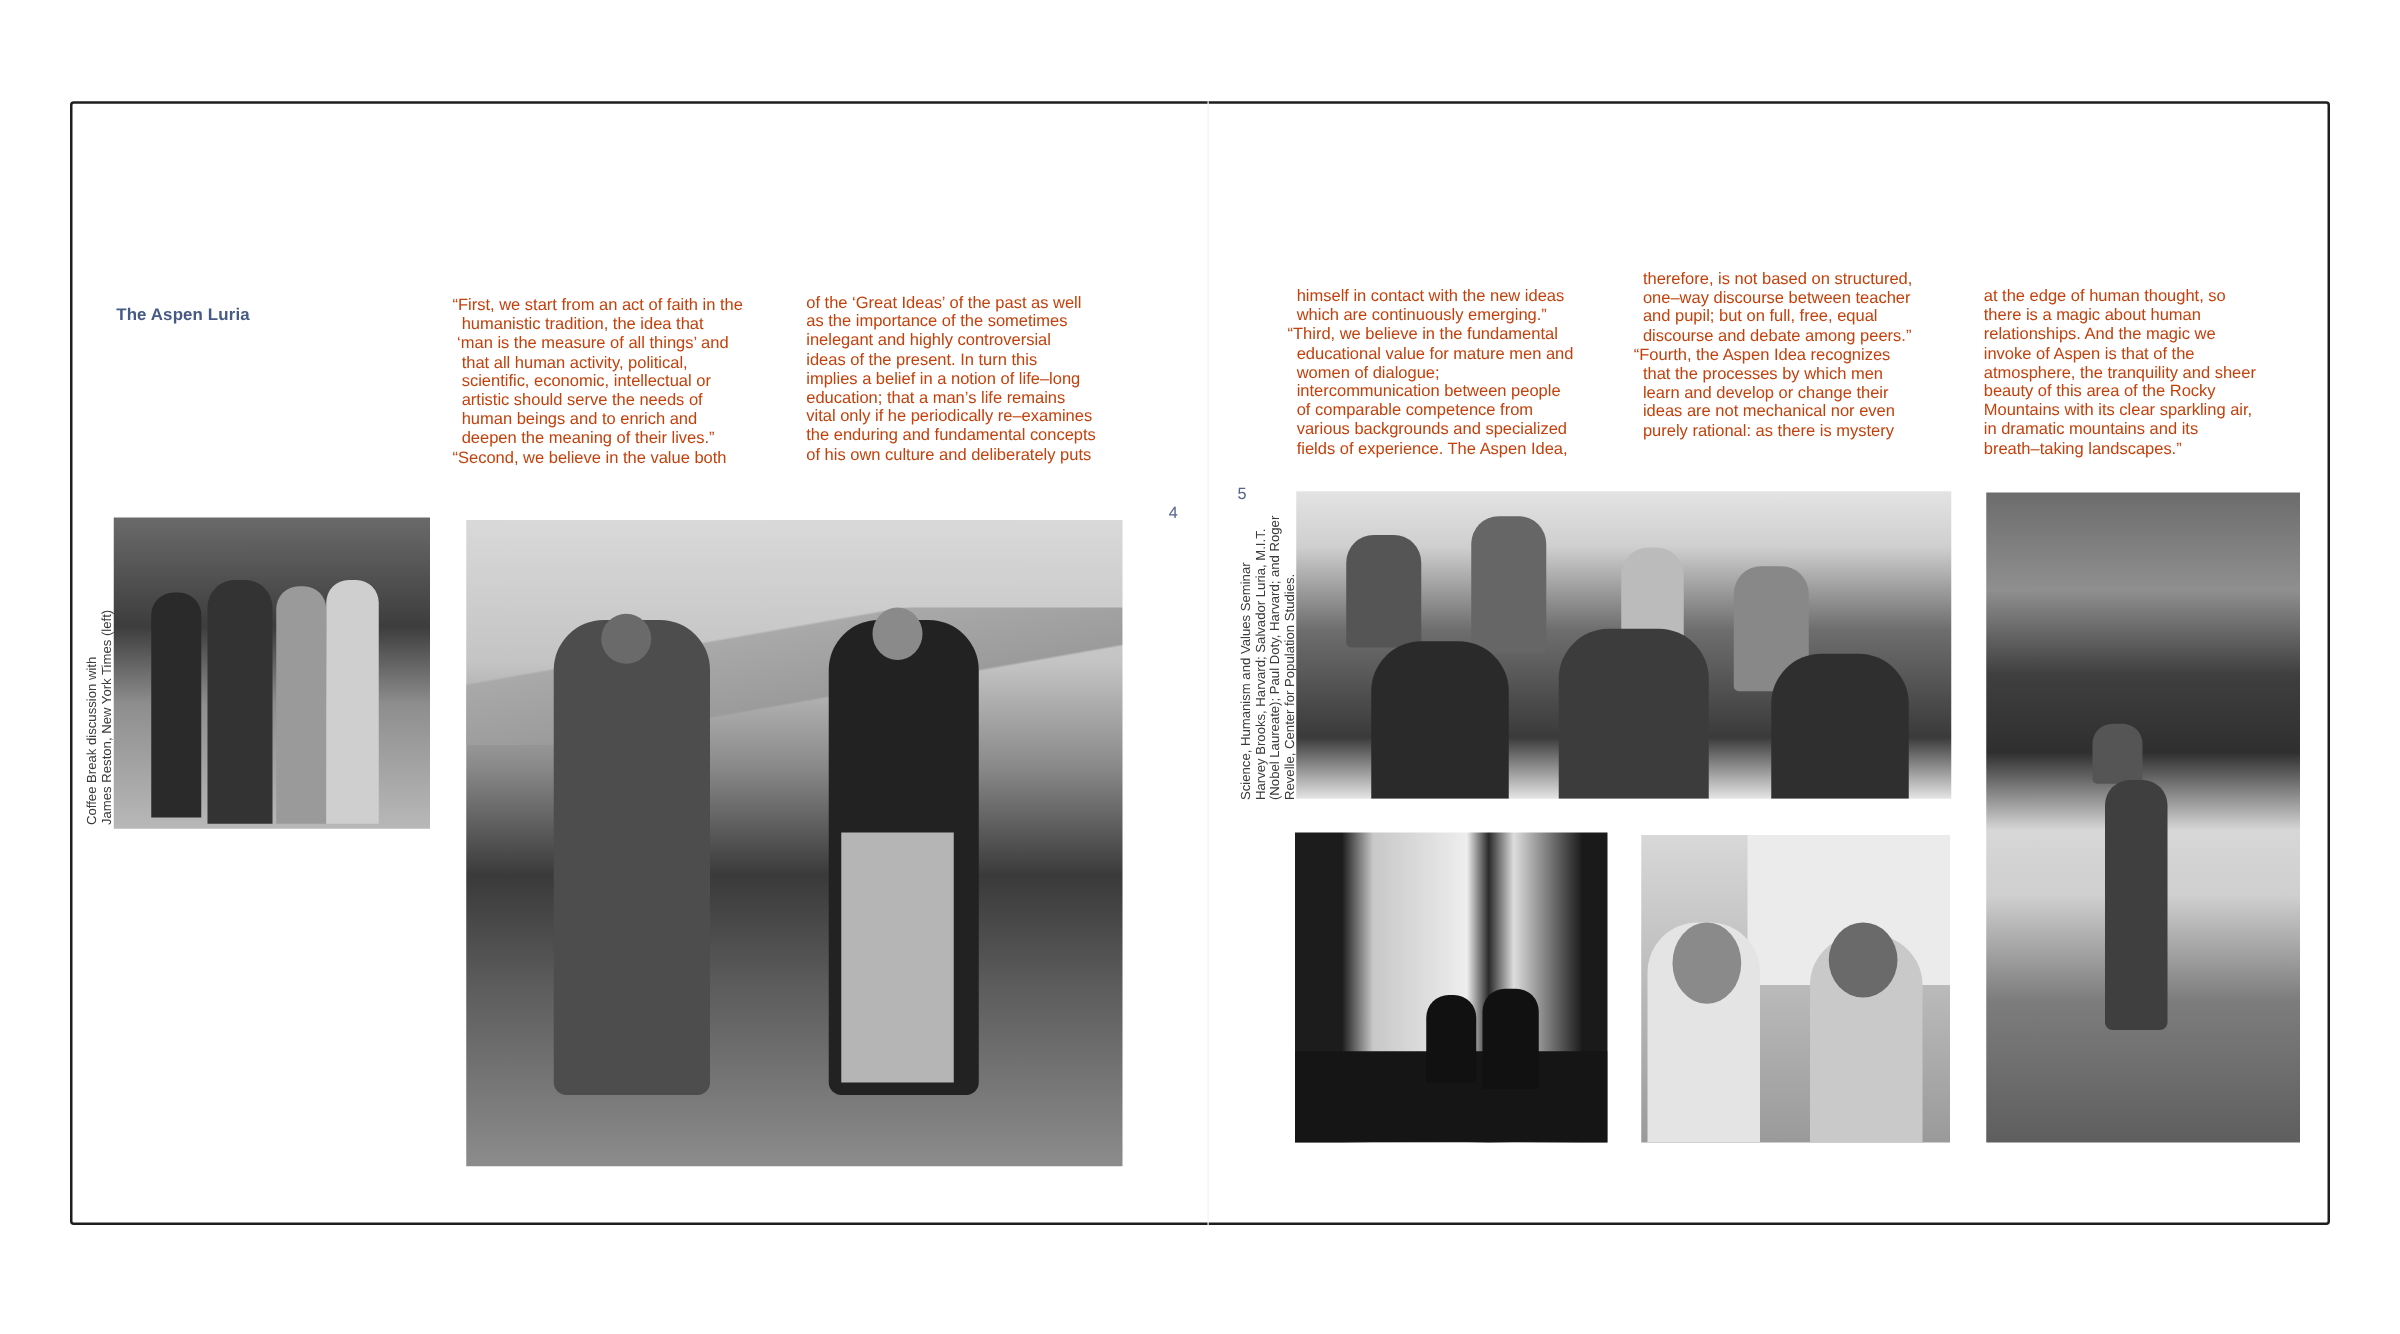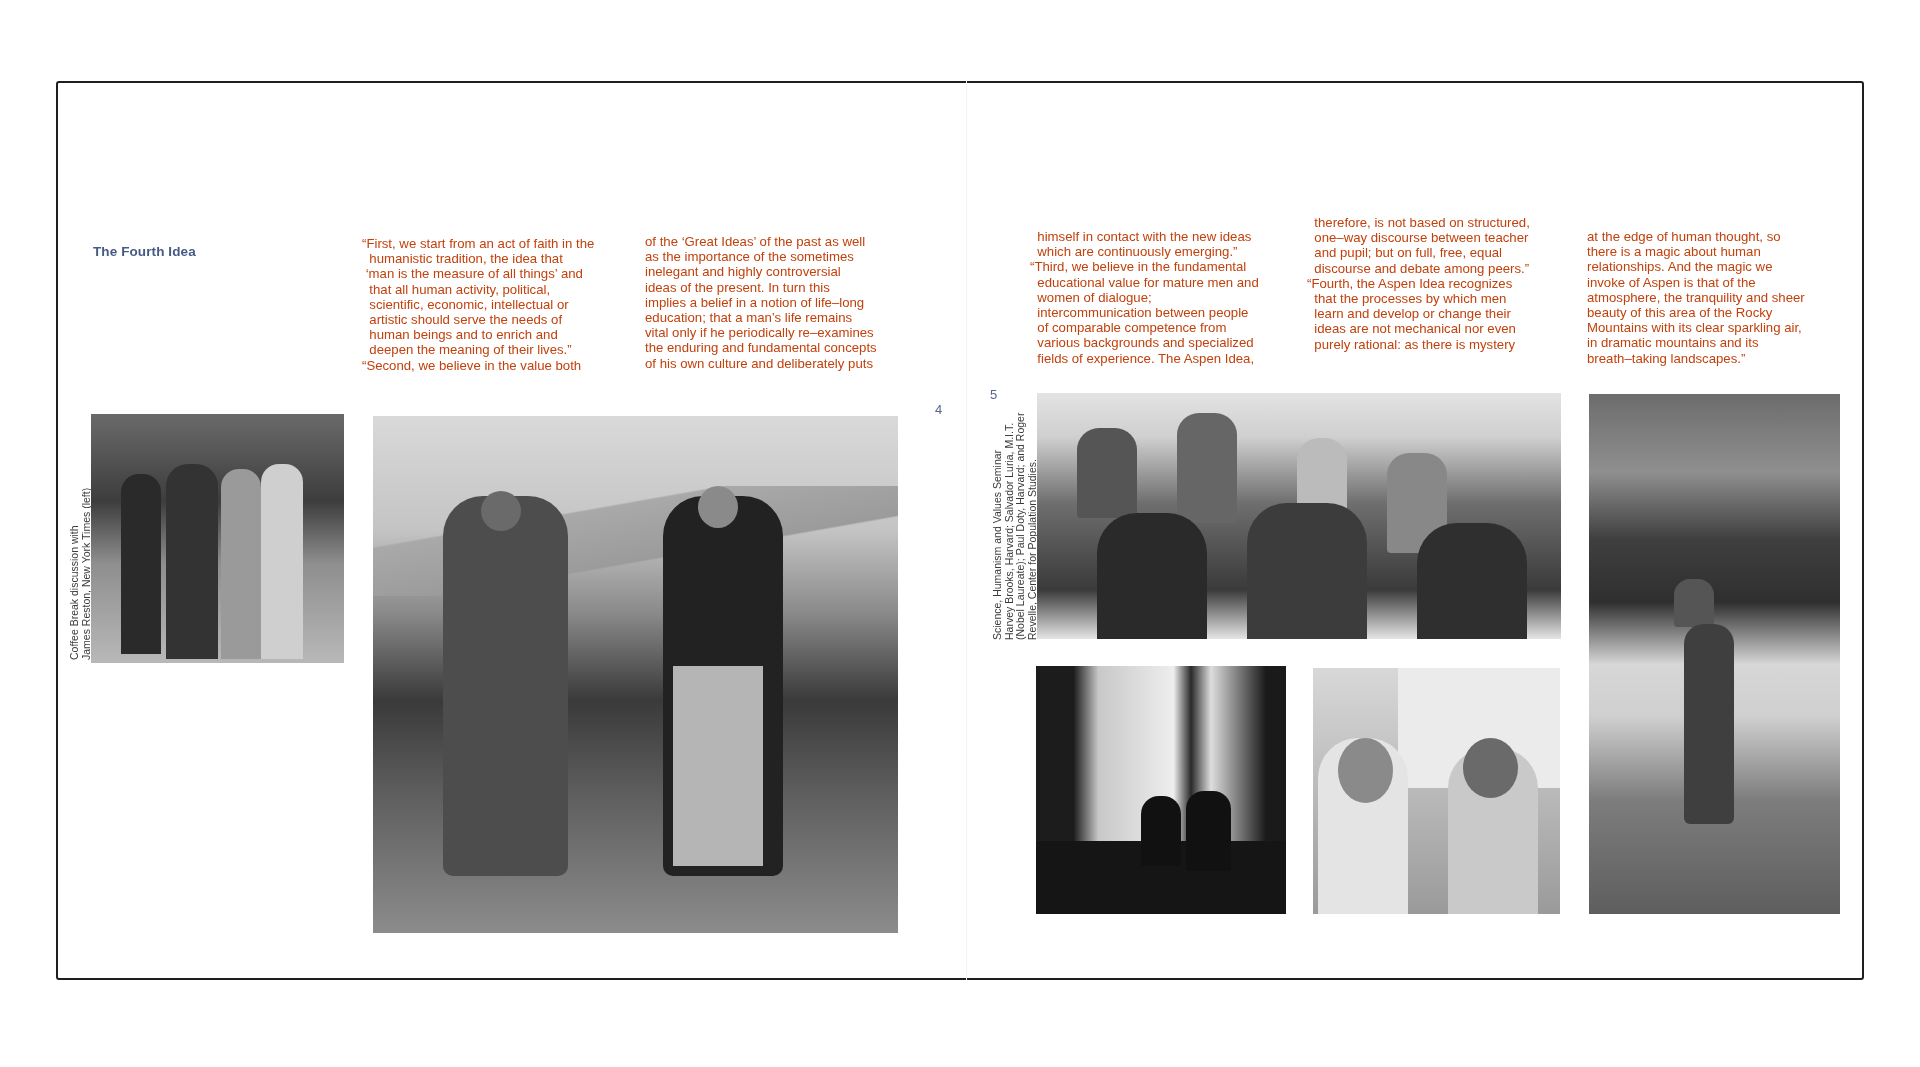--- a/index.html
+++ b/index.html
@@ -12,21 +12,21 @@
     .caption { position:absolute; font-size:10.5px; line-height:11.5px; color:#3a3a3a; white-space:pre; transform-origin:left top; transform:rotate(-90deg); }
     .photo { position:absolute; overflow:hidden; }
     .photo .shape { position:absolute; }
   </style>
 </head>
 <body>
 
 <div class="frame"></div>
 <div class="fold"></div>
 
-<div class="title">The Fourth Idea</div>
+<div class="title">The Aspen Luria</div>
 
 <div class="col" style="left:362px; top:236px;">“First, we start from an act of faith in the
   humanistic tradition, the idea that
  ‘man is the measure of all things’ and
   that all human activity, political,
   scientific, economic, intellectual or
   artistic should serve the needs of
   human beings and to enrich and
   deepen the meaning of their lives.”
 “Second, we believe in the value both</div>

